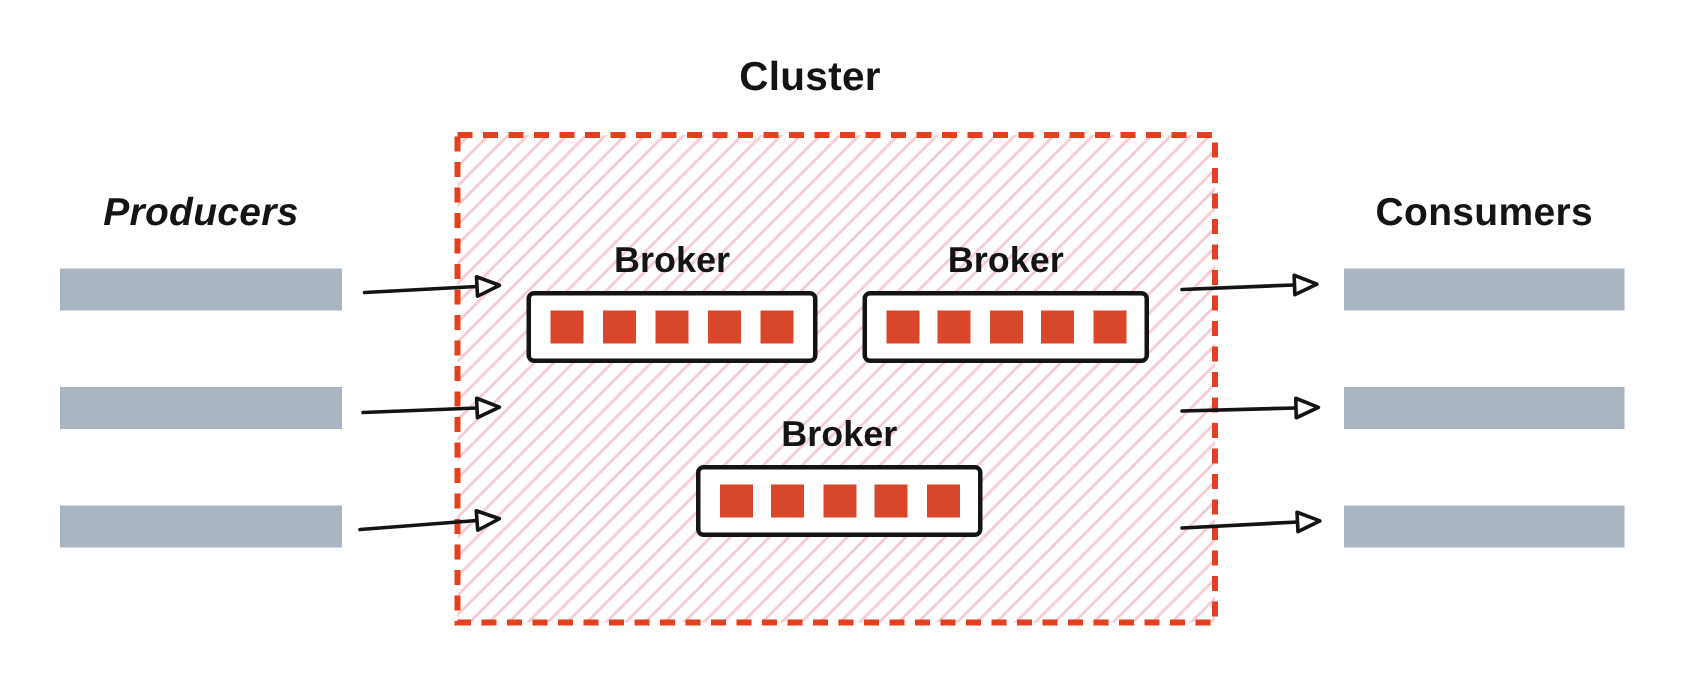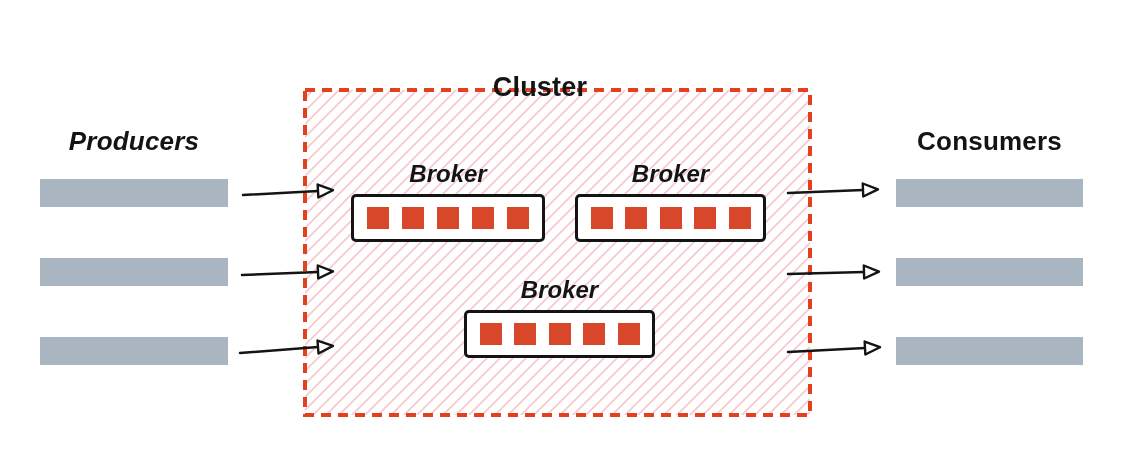--- a/index.html
+++ b/index.html
@@ -40,21 +40,20 @@
   .bar {
     width: 100%;
     height: 28px;
     background: #a9b6c2;
   }
   .broker-group {
     position: absolute;
     display: flex;
     flex-direction: column;
     align-items: center;
-    font-style: italic;
   }
   .broker-label {
     font-size: 24px;
     font-weight: 600;
     color: #141414;
     line-height: 28px;
   }
   .broker-box {
     margin-top: 6px;
     width: 100%;
@@ -93,21 +92,21 @@
     <g stroke="#141414" stroke-width="2.5" stroke-linecap="round">
       <line x1="243" y1="195" x2="318" y2="191" marker-end="url(#arrowhead)"></line>
       <line x1="242" y1="275" x2="318" y2="272" marker-end="url(#arrowhead)"></line>
       <line x1="240" y1="353" x2="318" y2="347" marker-end="url(#arrowhead)"></line>
       <line x1="788" y1="193" x2="863" y2="190" marker-end="url(#arrowhead)"></line>
       <line x1="788" y1="274" x2="864" y2="272" marker-end="url(#arrowhead)"></line>
       <line x1="788" y1="352" x2="865" y2="348" marker-end="url(#arrowhead)"></line>
     </g>
   </svg>
 
-  <div class="label title-label" style="left:285px; top:36px; width:510px;margin-top:36px;">Cluster</div>
+  <div class="label title-label" style="left:285px; top:36px; width:510px;">Cluster</div>
 
   <div class="label side-label" style="left:40px; top:126px; width:188px;font-style:italic;">Producers</div>
   <div class="bars" style="left:40px; top:179px; width:188px;">
       <div class="bar"></div>
       <div class="bar"></div>
       <div class="bar"></div>
     </div>
 
   <div class="label side-label" style="left:896px; top:126px; width:187px;">Consumers</div>
   <div class="bars" style="left:896px; top:179px; width:187px;">

